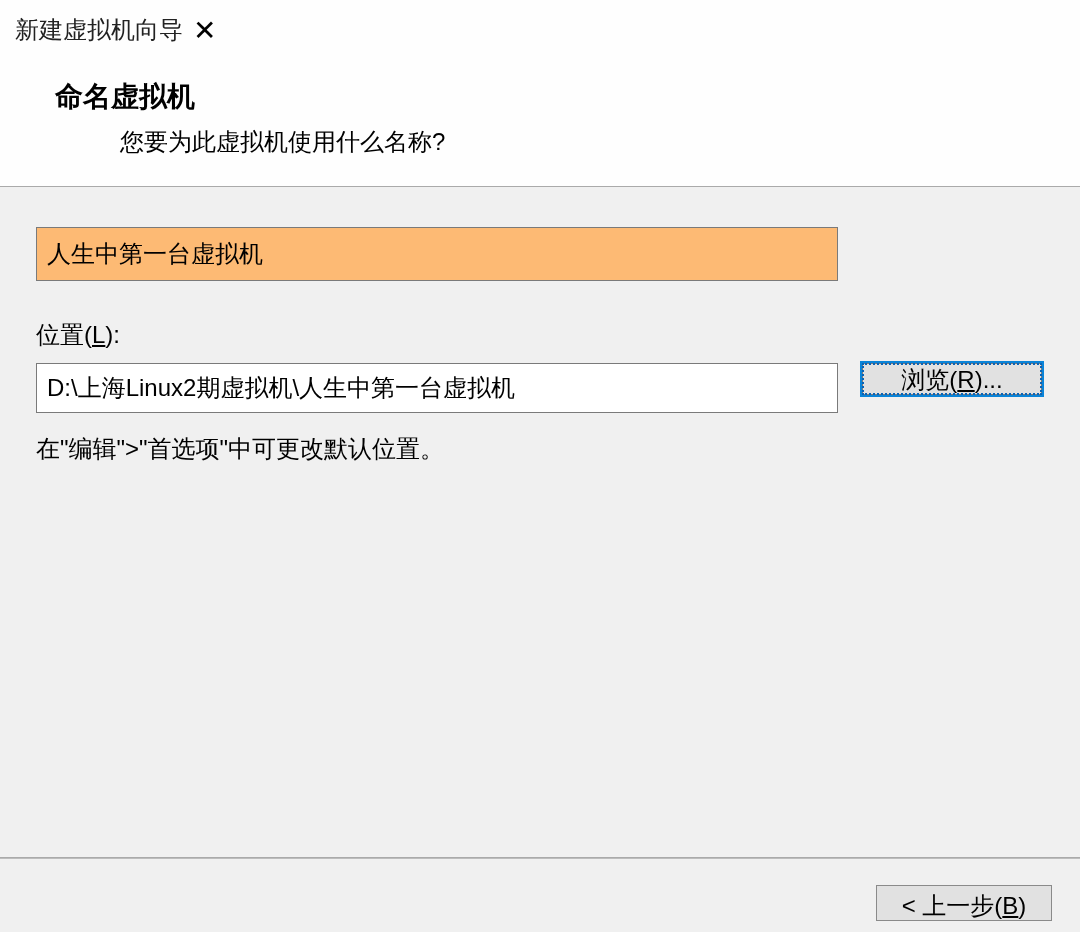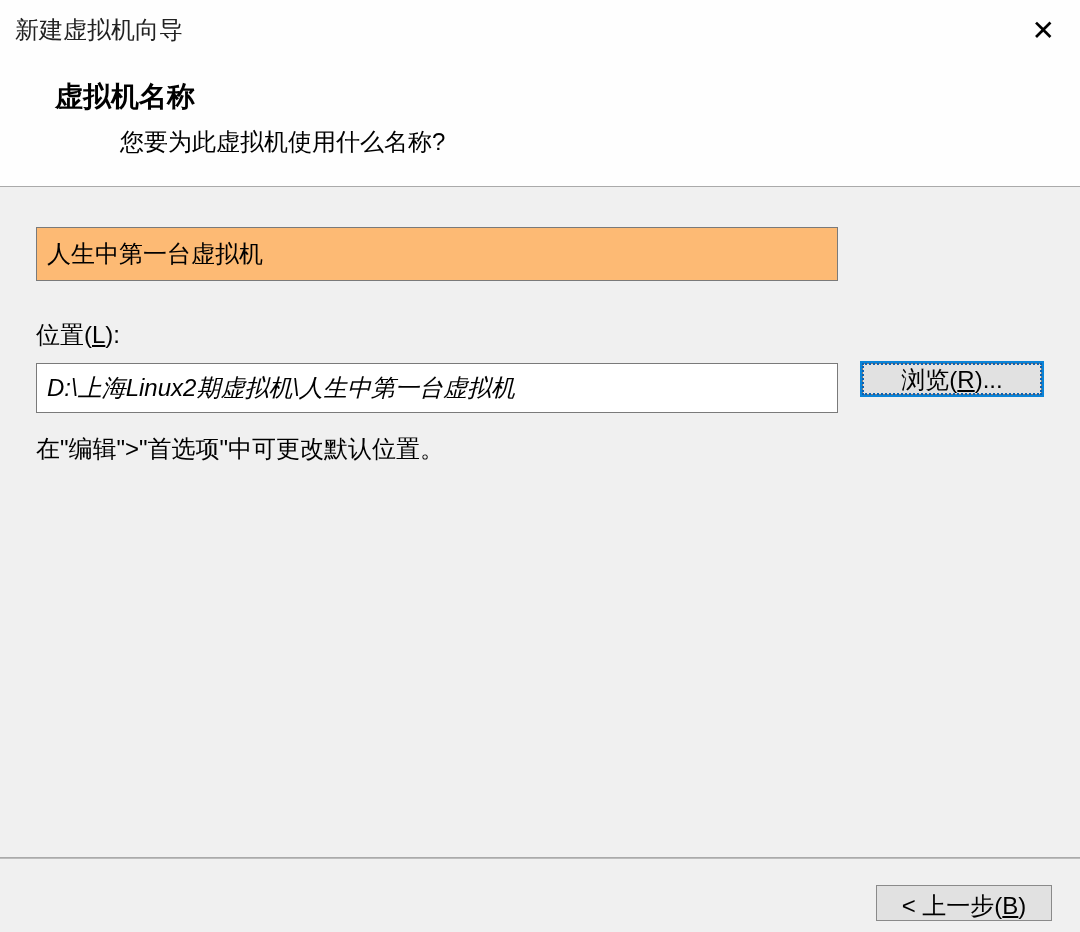--- a/index.html
+++ b/index.html
@@ -8,21 +8,20 @@
       height: 932px;
       font-family: "Microsoft YaHei", "SimSun", Arial, sans-serif;
       background: #fefefe;
       color: #000;
       overflow: hidden;
     }
     .titlebar {
       height: 60px;
       display: flex;
       align-items: center;
-      justify-content: space-between;
       padding: 0 15px 0 15px;
       background: #fefefe;
     }
     .titlebar-title {
       font-size: 24px;
       color: #222;
     }
     .close-x {
       font-size: 28px;
       font-weight: 300;
@@ -81,21 +80,20 @@
     }
     .location-input {
       width: 802px;
       height: 50px;
       font-size: 24px;
       font-family: inherit;
       padding: 6px 10px;
       border: 1px solid #7a7a7a;
       background: #fff;
       color: #000;
-      font-style: italic;
     }
     .browse-btn {
       width: 180px;
       height: 32px;
       font-size: 24px;
       font-family: inherit;
       background: #e1e1e1;
       border: 1px solid #7a7a7a;
       outline: 2px dotted #0a63b5;
       outline-offset: -2px;
@@ -133,21 +131,21 @@
   </style>
 </head>
 <body>
 
 <div class="titlebar">
   <span class="titlebar-title">新建虚拟机向导</span>
   <span class="close-x">✕</span>
 </div>
 
 <div class="header-area">
-  <h2>虚拟机名称</h2>
+  <h2>命名虚拟机</h2>
   <div class="subtitle">您要为此虚拟机使用什么名称?</div>
 </div>
 
 <hr class="divider">
 
 <div class="content">
 
   <input type="text" class="text-input spacer" value="人生中第一台虚拟机" style="">
 
   <div class="field-label">

